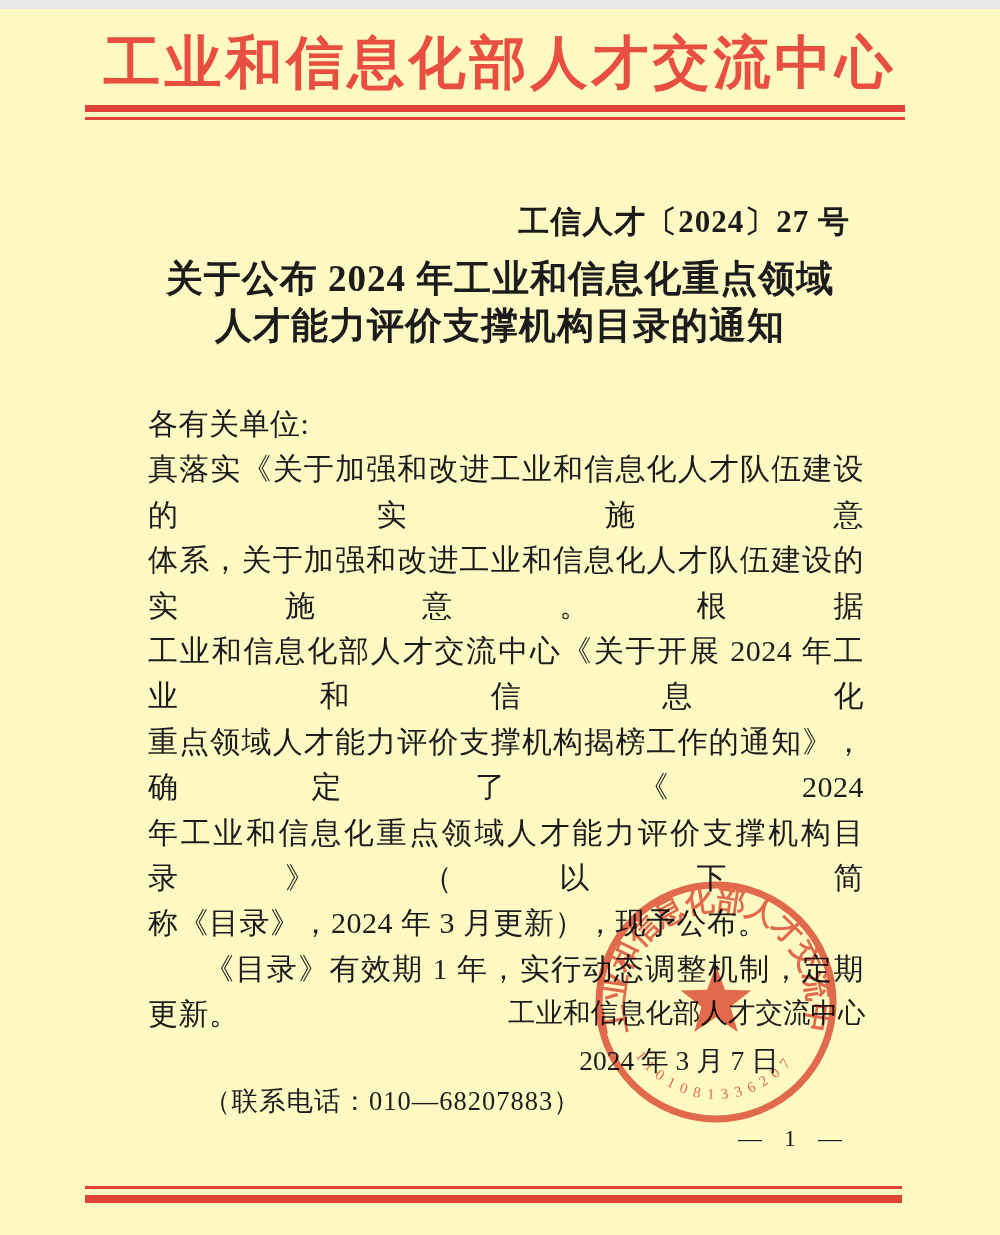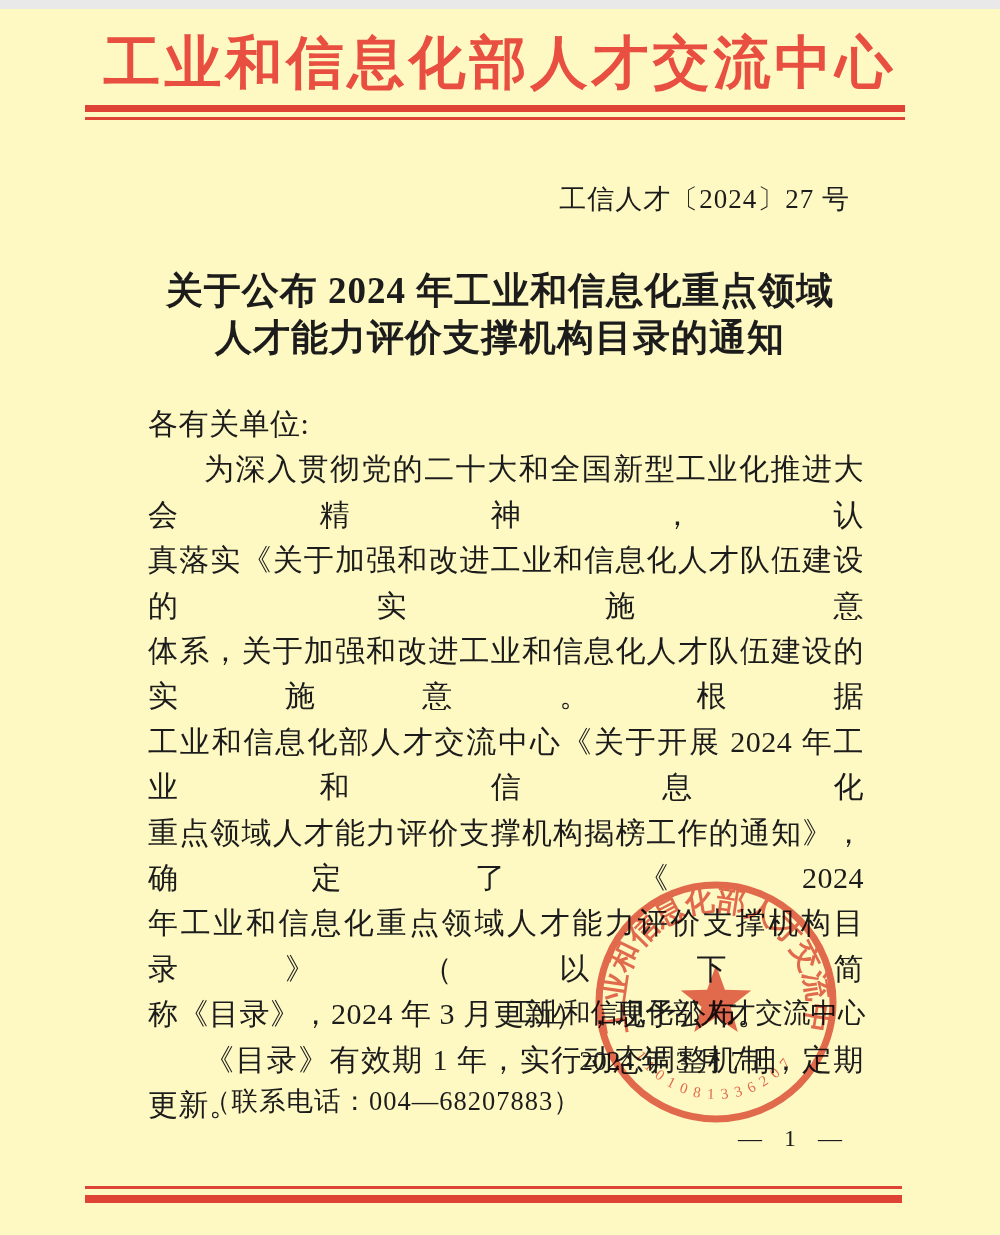--- a/index.html
+++ b/index.html
@@ -26,29 +26,30 @@
     white-space: nowrap;
   }
   .rule { position: absolute; left: 85px; width: 820px; background: #df4335; }
   .rule-top-thick    { top: 96px;   height: 7px; }
   .rule-top-thin     { top: 108px;  height: 3px; }
   .rule-bottom-thin  { top: 1177px; height: 3px; width: 817px; }
   .rule-bottom-thick { top: 1186px; height: 8px; width: 817px; }
   
   .doc-number {
     position: absolute;
-    top: 172px; right: 150px;
-    font-size: 27px;
+    top: 192px; right: 150px;
+    font-size: 31px;
     letter-spacing: 1px;
     white-space: nowrap;
+    font-weight: bold;
   }
   
   .doc-title {
     position: absolute;
-    top: 258px; left: 0; width: 100%;
+    top: 246px; left: 0; width: 100%;
     text-align: center;
     font-weight: bold;
     font-size: 37px;
     line-height: 47px;
     letter-spacing: 1px;
   }
   
   .body-lines {
     position: absolute;
     top: 392px; left: 148px; width: 716px;
@@ -108,36 +109,35 @@
 
   <div class="doc-number">工信人才〔2024〕27 号</div>
 
   <div class="doc-title">
     <div>关于公布 2024 年工业和信息化重点领域</div>
     <div>人才能力评价支撑机构目录的通知</div>
   </div>
 
   <div class="body-lines">
       <div class="bline">各有关单位:</div>
-      <div class="bline indent fill">为深入贯彻党的二十大和全国新型工业化推进大会精神，认</div>
       <div class="bline fill">真落实《关于加强和改进工业和信息化人才队伍建设的实施意</div>
       <div class="bline fill">体系，关于加强和改进工业和信息化人才队伍建设的实施意。根据</div>
       <div class="bline fill">工业和信息化部人才交流中心《关于开展 2024 年工业和信息化</div>
       <div class="bline fill">重点领域人才能力评价支撑机构揭榜工作的通知》，确定了《2024</div>
       <div class="bline fill">年工业和信息化重点领域人才能力评价支撑机构目录》（以下简</div>
       <div class="bline">称《目录》，2024 年 3 月更新），现予公布。</div>
       <div class="bline indent">《目录》有效期 1 年，实行动态调整机制，定期更新。</div>
     </div>
 
   <div class="signature">
     <div class="sig-org">工业和信息化部人才交流中心</div>
     <div class="sig-date">2024 年 3 月 7 日</div>
   </div>
 
-  <div class="contact-line">（联系电话：004—68207883）</div>
+  <div class="contact-line">（联系电话：010—68207883）</div>
 
   <div class="page-number">
     <span>—</span>
     <span>1</span>
     <span>—</span>
   </div>
 
   <div class="rule rule-bottom-thin"></div>
   <div class="rule rule-bottom-thick"></div>
 

